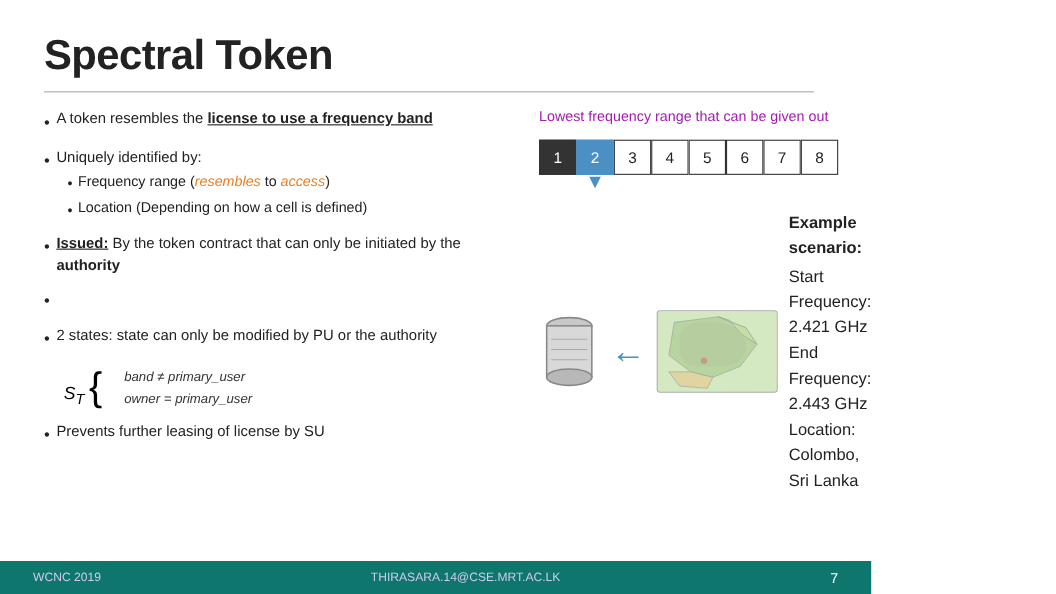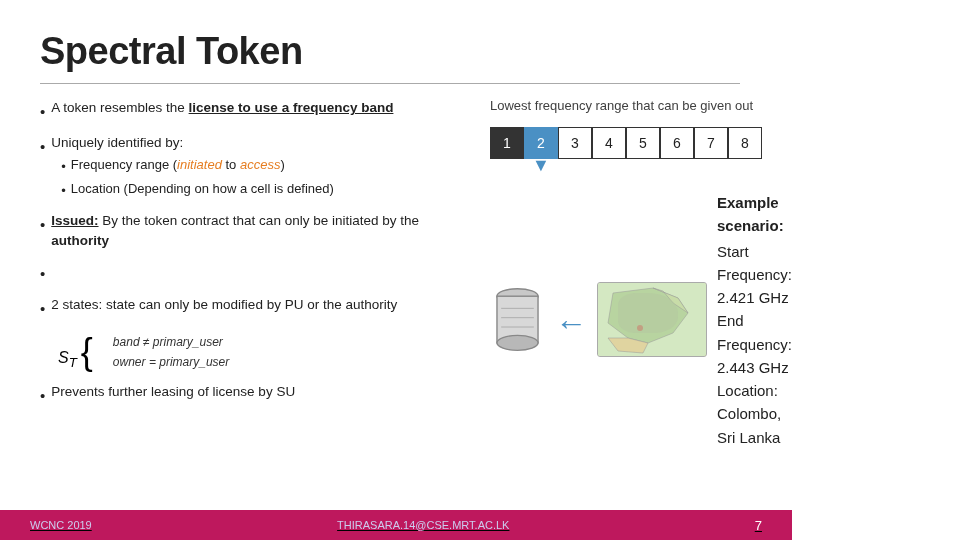--- a/index.html
+++ b/index.html
@@ -92,21 +92,21 @@
       flex-shrink: 0;
       margin-top: 2px;
     }
 
     .italic-color { color: #e67e22; font-style: italic; }
     .bold { font-weight: 700; }
     .underline { text-decoration: underline; }
 
     .freq-label {
       font-size: 12.5px;
-      color: #404040;
+      color: #a21caf;
       margin-bottom: 5px;
     }
 
     .freq-boxes {
       display: flex;
       align-items: center;
       gap: 0;
     }
 
     .freq-box {
@@ -198,27 +198,26 @@
       color: #222;
       line-height: 1.5;
     }
 
     
     .footer {
       position: absolute;
       bottom: 0;
       left: 0;
       right: 0;
-      background: #be185d;
+      background: #0f766e;
       height: 30px;
       display: flex;
       align-items: center;
       justify-content: space-between;
       padding: 0 30px;
-      text-decoration: underline;
     }
 
     .footer-left, .footer-center, .footer-right {
       font-size: 11px;
       color: #cce;
     }
 
     .footer-right {
       color: #fff;
       font-size: 13px;
@@ -258,21 +257,21 @@
         </span>
       </div>
 
       <div class="bullet-item">
         <span class="bullet-dot">•</span>
         <span class="bullet-text">
           Uniquely identified by:
           <div class="sub-bullets">
             <div class="sub-bullet">
               <span class="sub-dot">•</span>
-              <span>Frequency range (<span class="italic-color">initiated</span> to <span class="italic-color">access</span>)</span>
+              <span>Frequency range (<span class="italic-color">resembles</span> to <span class="italic-color">access</span>)</span>
             </div>
             <div class="sub-bullet">
               <span class="sub-dot">•</span>
               <span>Location (Depending on how a cell is defined)</span>
             </div>
           </div>
         </span>
       </div>
 
       <div class="bullet-item">

